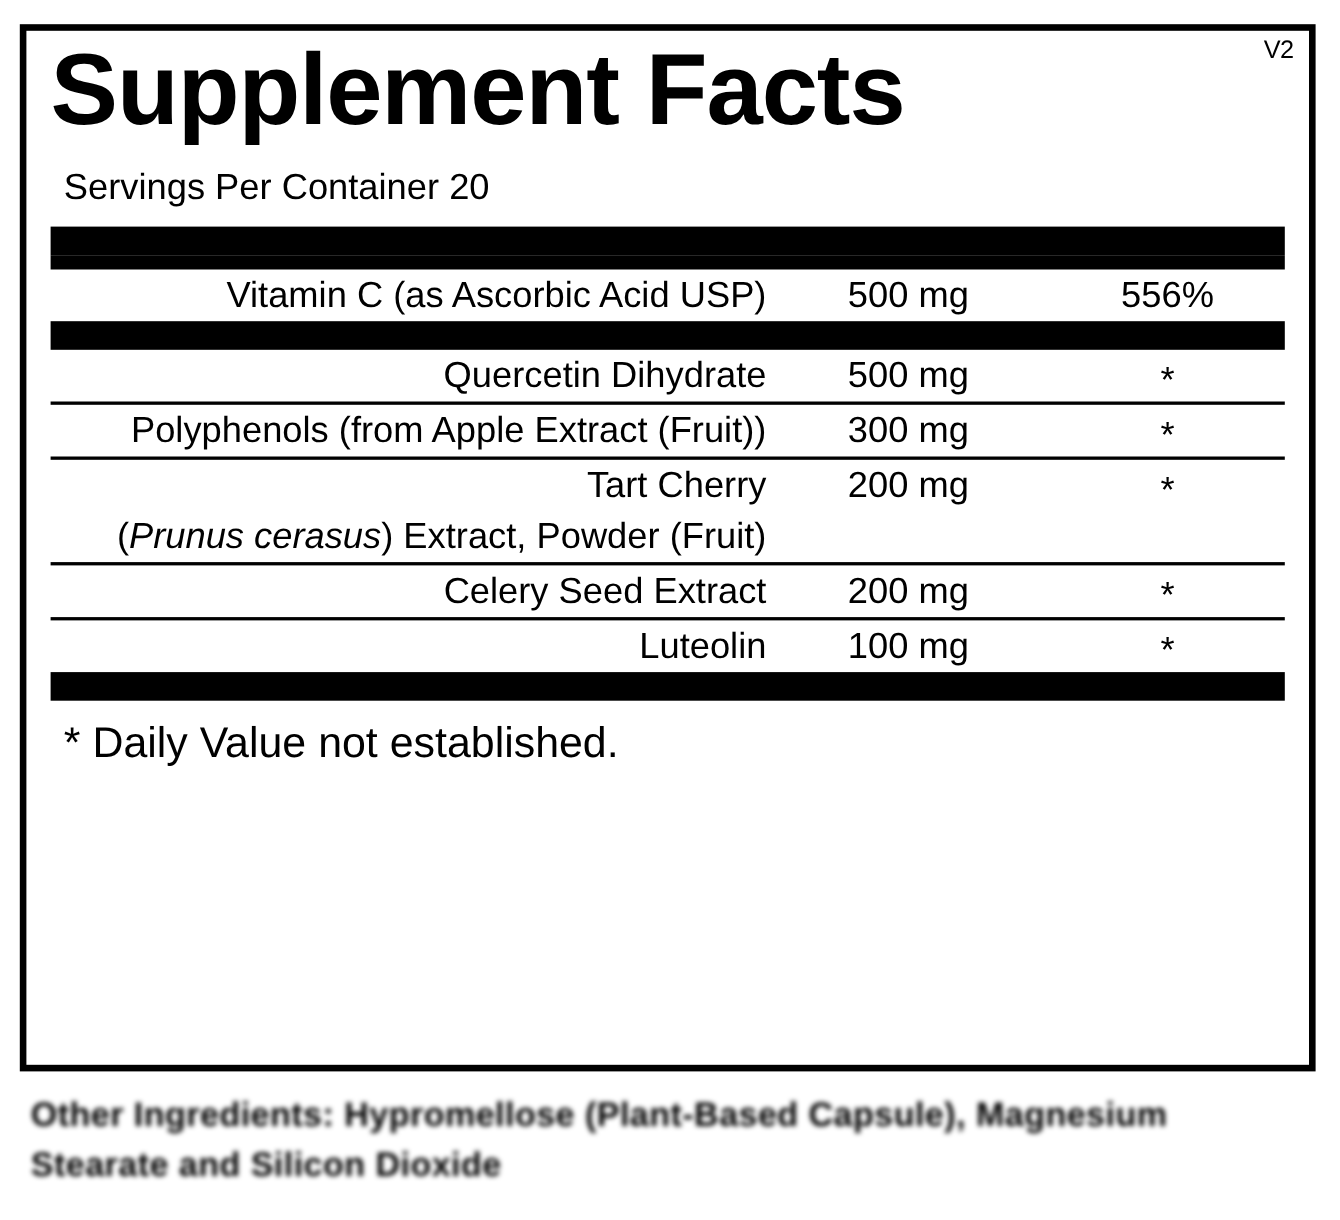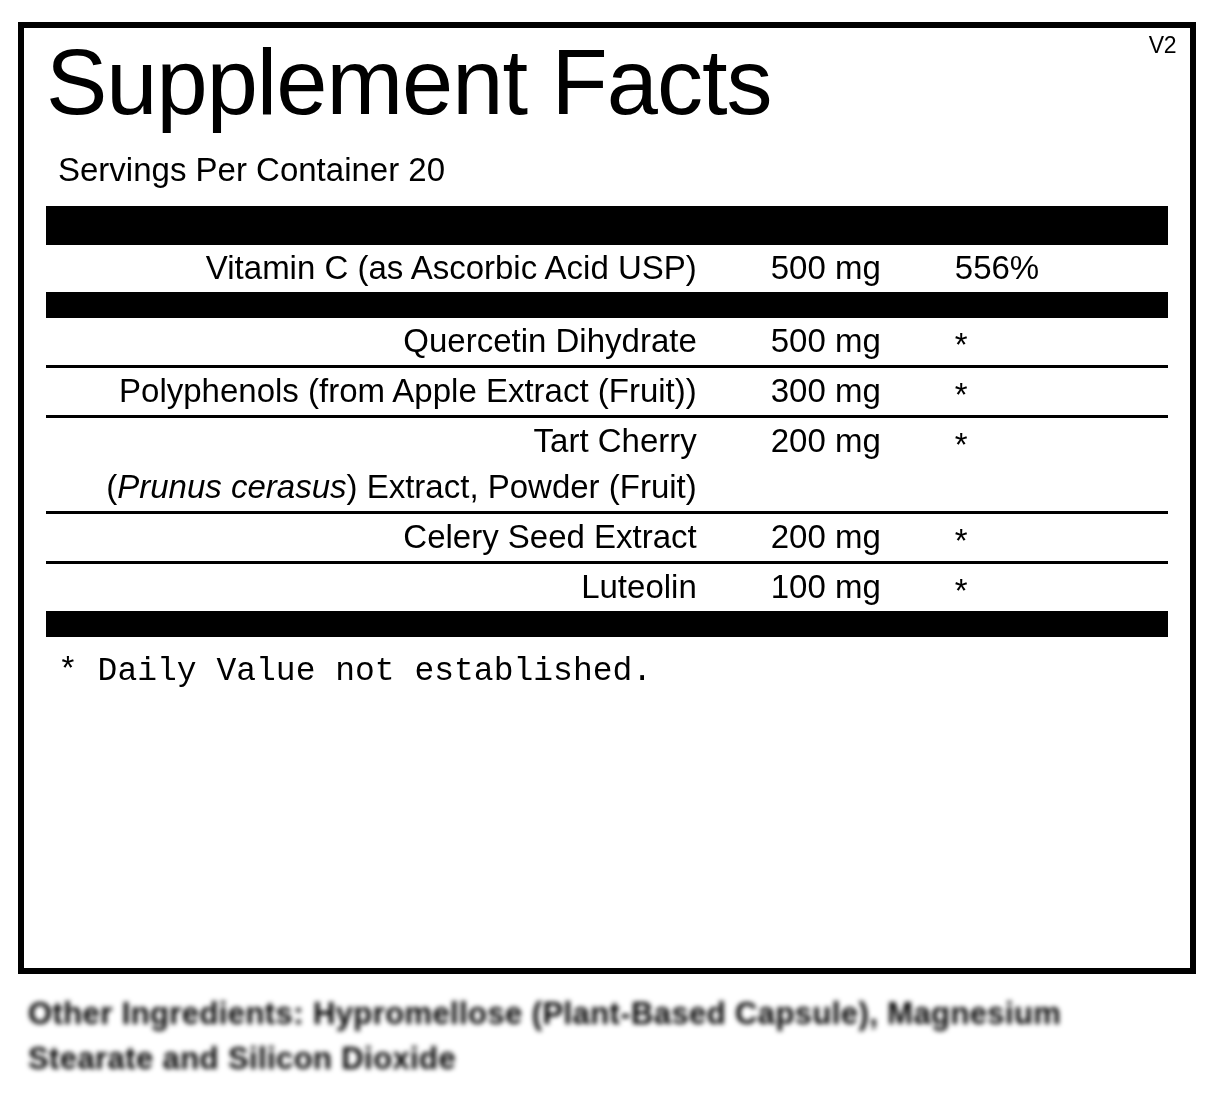--- a/index.html
+++ b/index.html
@@ -46,21 +46,21 @@
     top: 6px;
     font-size: 23px;
     line-height: 1;
     letter-spacing: -0.5px;
   }
 
   .title {
     margin: 0;
     padding: 8px 0 0 0;
     font-size: 92px;
-    font-weight: normal;
+    font-weight: bold;
     line-height: 1.02;
     letter-spacing: -1px;
     white-space: nowrap;
   }
 
   .serving-lines {
     margin-top: 14px;
   }
   .serving-line {
     font-size: 33px;
@@ -119,36 +119,35 @@
   .nutrient-name em { }
 
   .nutrient-amt {
     font-size: 33px;
     text-align: center;
     line-height: 1.42;
     padding: 7px 0 7px 0;
   }
   .nutrient-dv {
     font-size: 33px;
-    text-align: left;
+    text-align: center;
     line-height: 1.42;
     padding: 7px 0 7px 0;
     margin-top: 48px;
   }
   .nutrient-dv.star {
     font-size: 33px;
     line-height: 1.0;
     padding-top: 10px;
   }
 
   .footnote {
-    font-size: 33px;
+    font-size: 39px;
     line-height: 1.4;
     padding: 12px 0 0 12px;
-    font-family: Liberation Mono, monospace;
   }
 
   
   .other-ing {
     position: absolute;
     left: 28px;
     top: 992px;
     width: 1120px;
     font-size: 31px;
     font-weight: bold;

